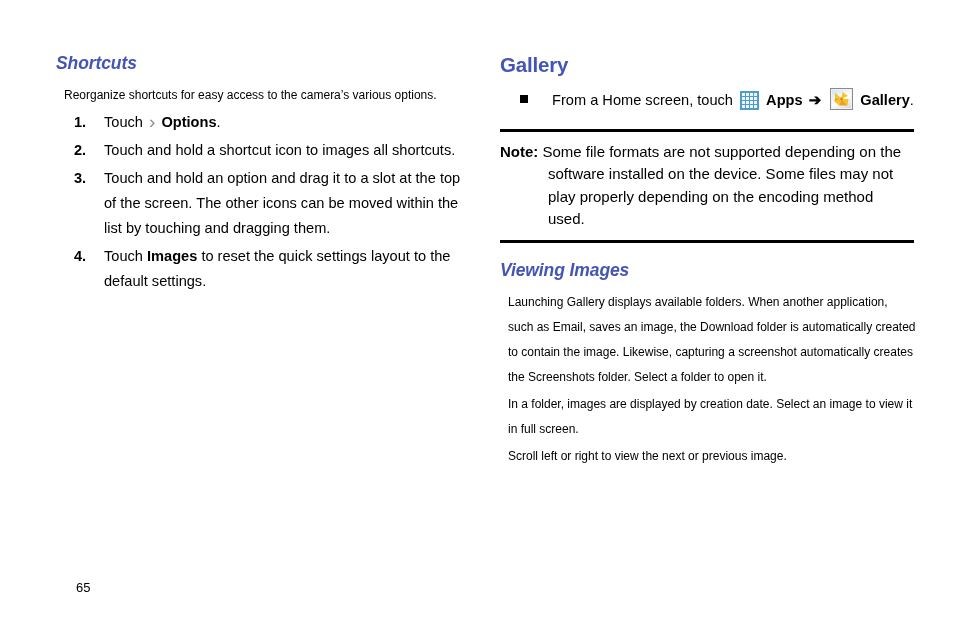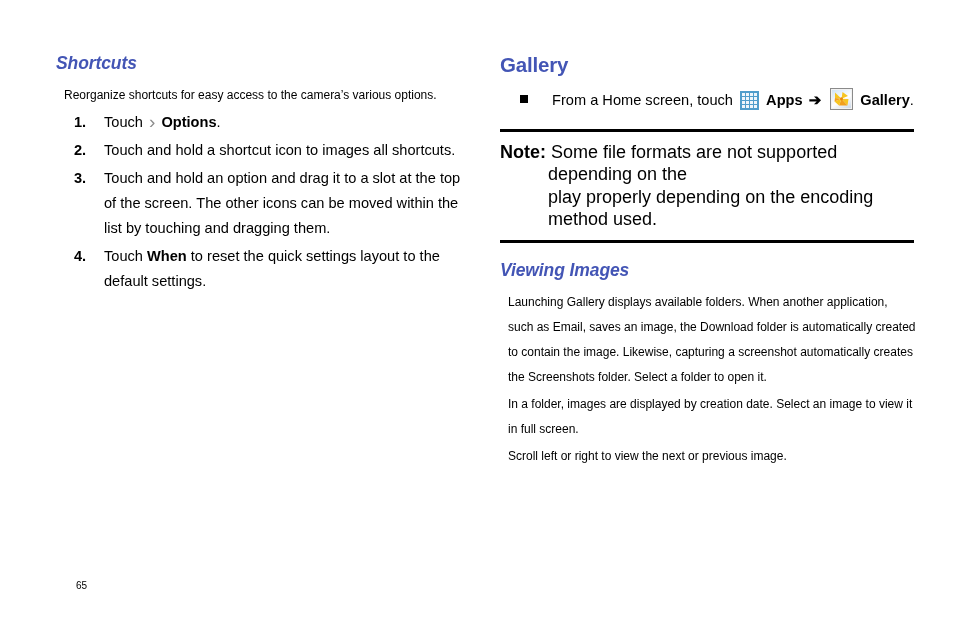--- a/index.html
+++ b/index.html
@@ -154,34 +154,34 @@
   
   .note-block {
     position: relative;
     margin: 16px 0 0 0;
     padding: 9px 0 9px 0;
     border-top: 3px solid #000000;
     border-bottom: 3px solid #000000;
     width: 414px;
   }
   .note-line {
-    font-size: 18px;
+    font-size: 15px;
     line-height: 22.5px;
     padding-left: 48px;
     text-indent: 0;
   }
   .note-line.first { text-indent: -48px; padding-left: 48px; }
   .note-label { font-weight: bold; }
 
   
   .page-number {
     position: absolute;
     left: 76px;
     top: 580px;
-    font-size: 10px;
+    font-size: 13px;
     color: #000000;
   }
 </style>
 </head>
 <body>
 
 <div class="page">
 
   <div class="column col-left">
 
@@ -204,21 +204,21 @@
       </li>
 
       <li class="num-item">
         <span class="num-marker">3.</span>
         <span>Touch and hold an option and drag it to a slot at the top of the screen. The other icons can be moved within the list by touching and dragging them.</span>
       </li>
 
       <li class="num-item">
         <span class="num-marker">4.</span>
         <span>Touch</span>
-        <b>When</b>
+        <b>Images</b>
         <span>to reset the quick settings layout to the default settings.</span>
       </li>
 
     </ol>
   </div>
 
   <div class="column col-right">
 
     <h1 class="h-major">Gallery</h1>
 
@@ -253,20 +253,21 @@
         </span>
         <b>Gallery</b><span>.</span>
       </li>
     </ul>
 
     <div class="note-block">
       <div class="note-line first">
         <span class="note-label">Note:</span>
         <span>Some file formats are not supported depending on the</span>
       </div>
+      <div class="note-line">software installed on the device. Some files may not</div>
       <div class="note-line">play properly depending on the encoding method used.</div>
     </div>
 
     <h2 class="h-minor" style="margin-top:18px">Viewing Images</h2>
 
     <p class="para">Launching Gallery displays available folders. When another application, such as Email, saves an image, the Download folder is automatically created to contain the image. Likewise, capturing a screenshot automatically creates the Screenshots folder. Select a folder to open it.</p>
     <p class="para">In a folder, images are displayed by creation date. Select an image to view it in full screen.</p>
     <p class="para">Scroll left or right to view the next or previous image.</p>
 
   </div>

